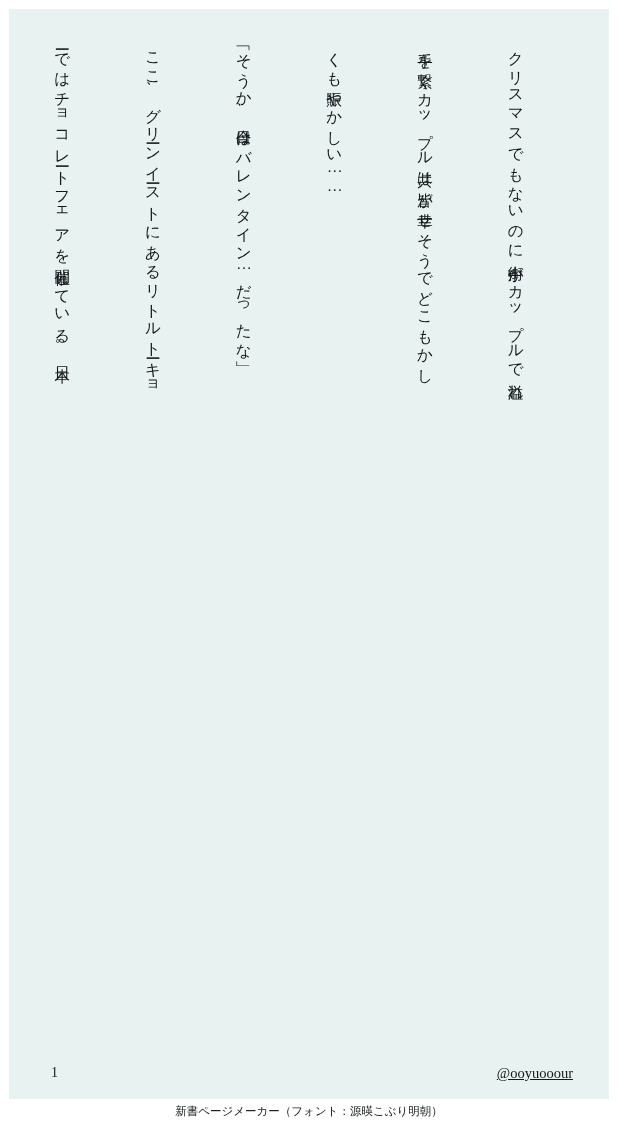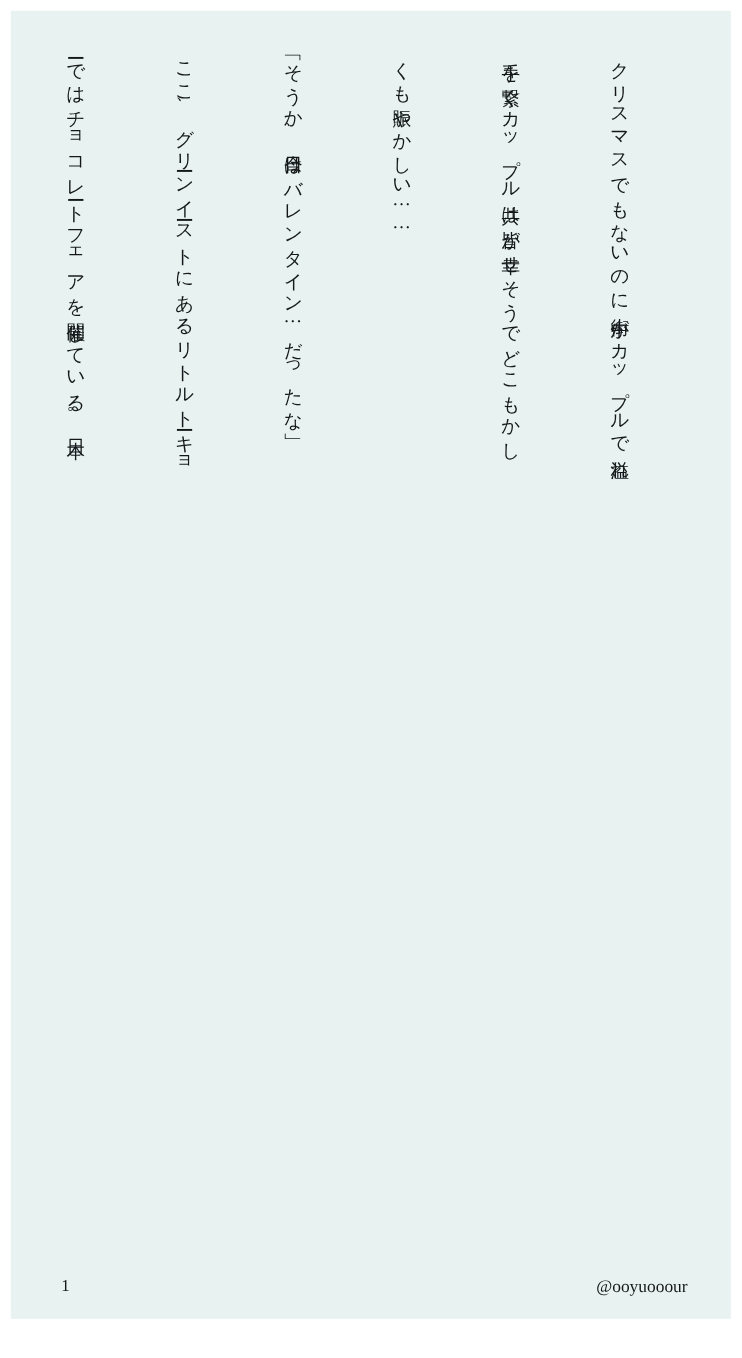--- a/index.html
+++ b/index.html
@@ -70,20 +70,21 @@
     color: #14181a;
     font-family: "Liberation Serif", "DejaVu Serif", serif;
   }
   #handle {
     position: absolute;
     right: 36px;
     top: 1056px;
     font-size: 14.5px;
     color: #14181a;
     font-family: "Liberation Serif", "DejaVu Serif", serif;
+    text-decoration: underline;
   }
   #caption {
     position: absolute;
     left: 0;
     top: 1104px;
     width: 618px;
     text-align: center;
     font-size: 11.5px;
     color: #14181a;
     font-family: "Liberation Sans", sans-serif;
@@ -128,13 +129,14 @@
       
       
       
     </div>
 
     <div id="footer-row"></div>
     <div id="page-number">1</div>
     <div id="handle">@ooyuooour</div>
   </div>
 
+  <div id="caption">新書ページメーカー（フォント：源暎こぶり明朝）</div>
 </div>
 
 </body></html>

